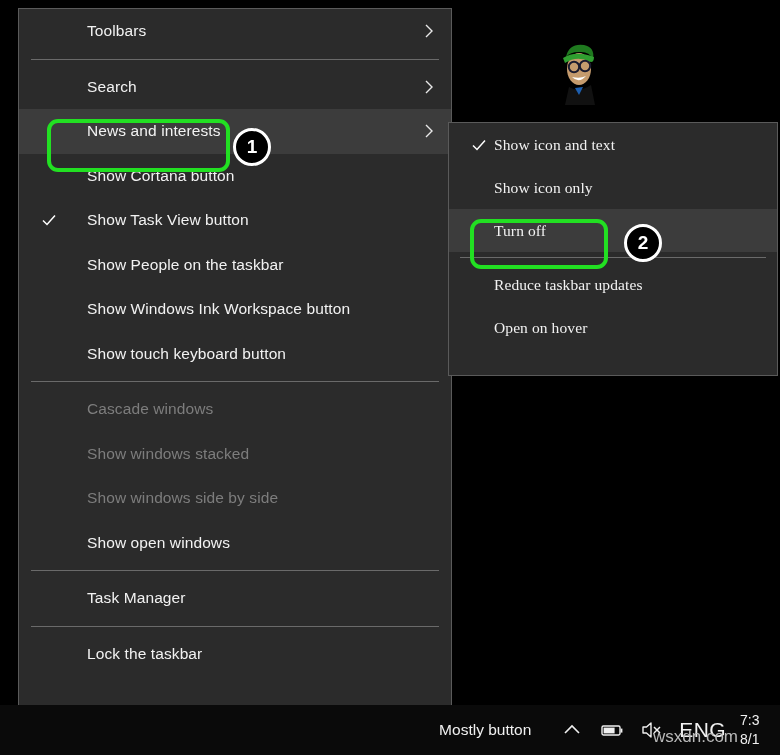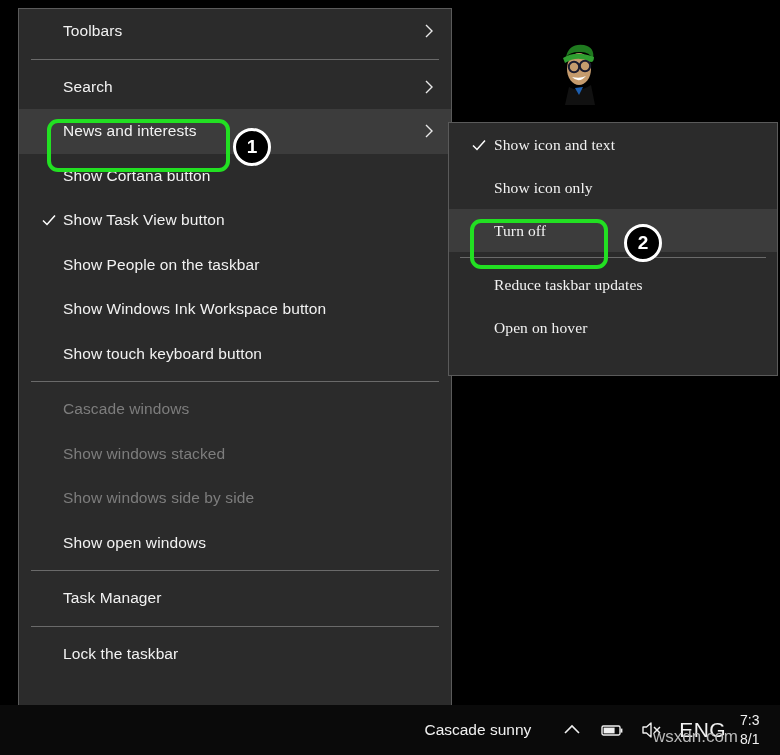--- a/index.html
+++ b/index.html
@@ -23,21 +23,21 @@
     color:#ffffff;
   }
   #main-menu { left:18px; top:8px; width:434px; height:747px; }
   #sub-menu  { left:448px; top:122px; width:330px; height:254px;font-family:Liberation Serif, serif; }
 
   .menu-item {
     position:relative;
     display:flex;
     align-items:center;
     height:44.5px;
-    padding-left:44px;
+    padding-left:68px;
     padding-right:14px;
     font-size:15.5px;
     font-weight:400;
     letter-spacing:.1px;
     color:#f2f2f2;
     white-space:nowrap;
   }
   #sub-menu .menu-item { height:43px; padding-left:45px; }
   .menu-item.highlight { background:#3c3c3c; }
   .menu-item.disabled  { color:#7d7d7d; }
@@ -253,21 +253,21 @@
   </div>
 
   <div class="green-box" id="gbox1"></div>
   <div class="green-box" id="gbox2"></div>
   <div class="badge" id="badge1">1</div>
   <div class="badge" id="badge2">2</div>
 
   <div class="taskbar">
     <div class="tray">
 
-      <span class="weather-text">Cascade sunny</span>
+      <span class="weather-text">Mostly button</span>
 
       <span class="tray-icon">
         <svg viewBox="0 0 26 26">
             <path d="M6 16 L13 9 L20 16" fill="none" stroke="#f0f0f0" stroke-width="1.6"></path>
           </svg>
       </span>
 
       <span class="tray-icon">
         <svg viewBox="0 0 26 26">
           <rect x="3" y="9" width="18" height="9" rx="1.4" fill="none" stroke="#f0f0f0" stroke-width="1.4"></rect>

